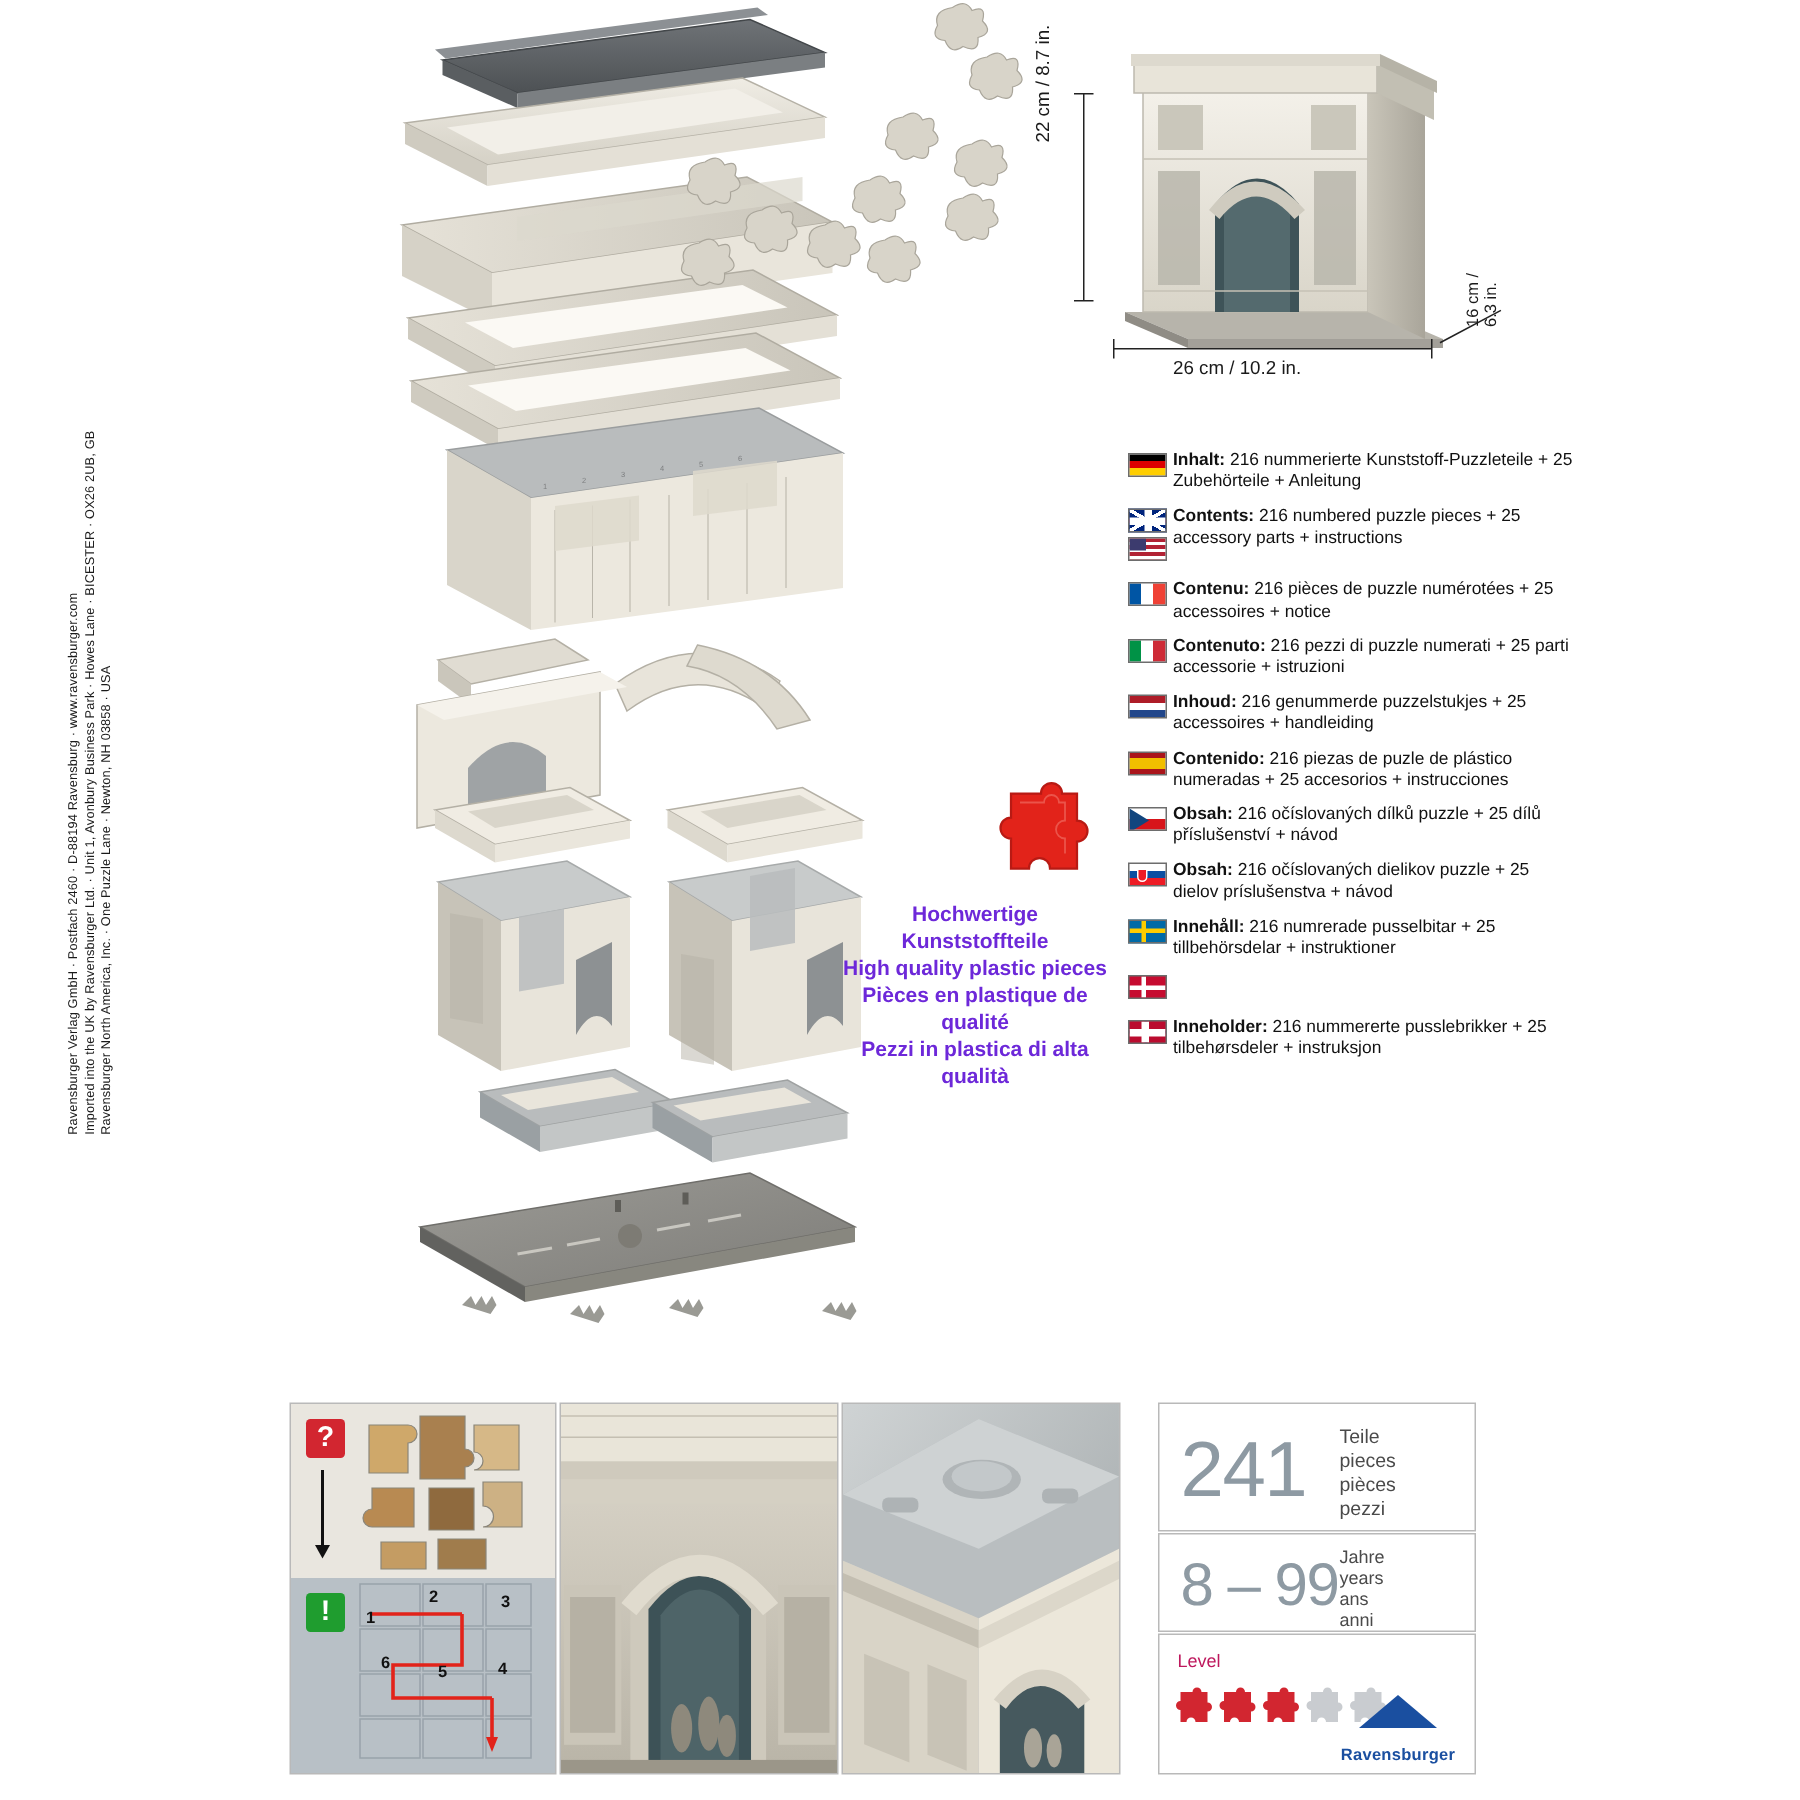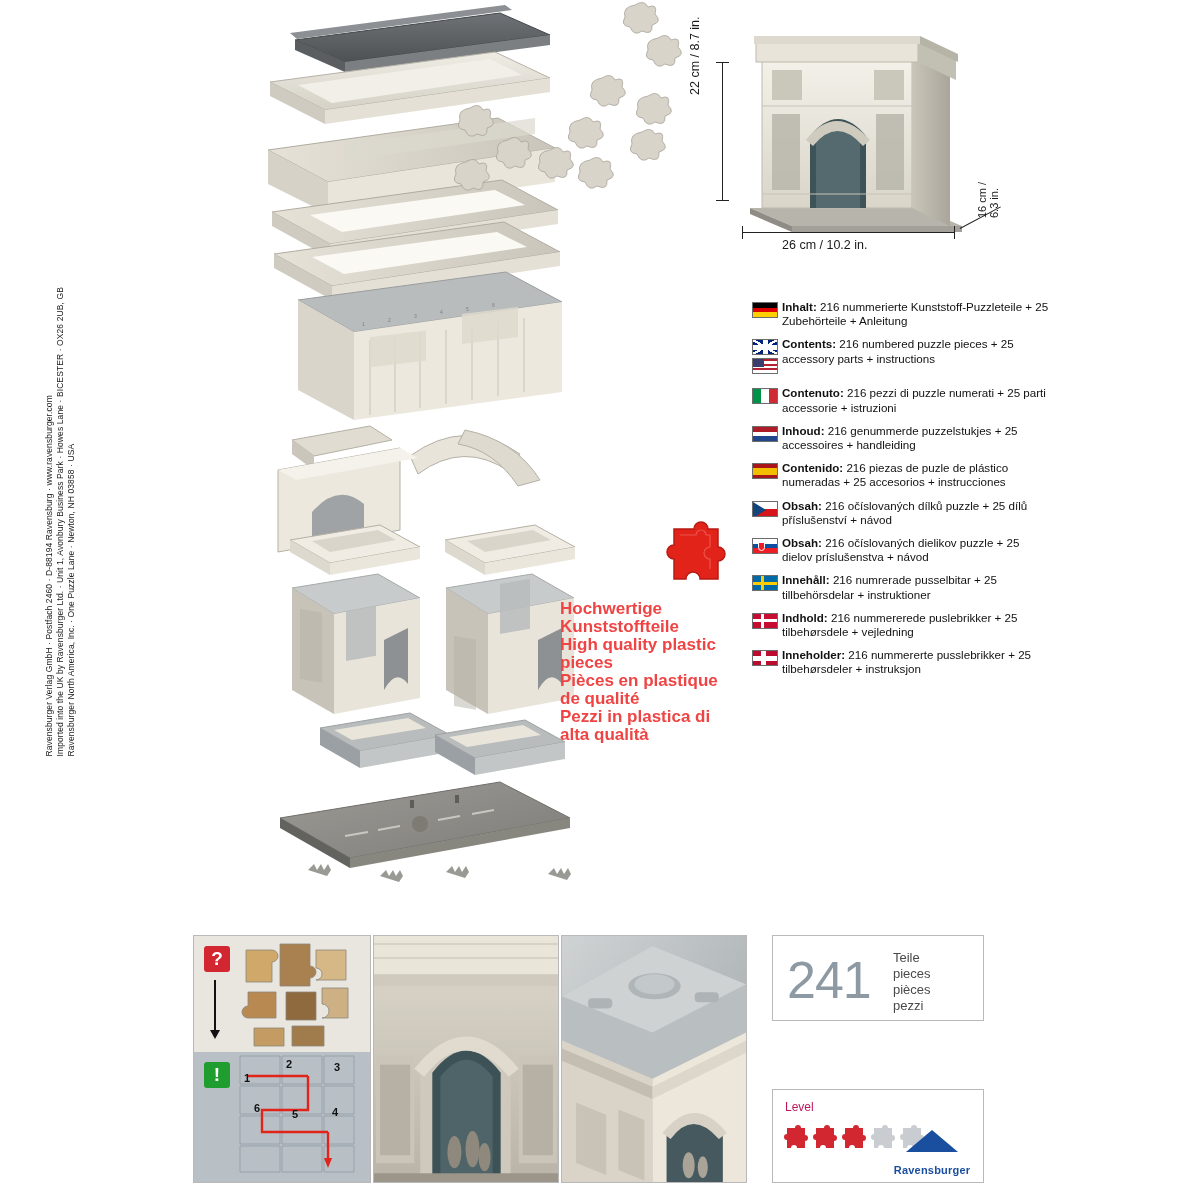--- a/index.html
+++ b/index.html
@@ -46,21 +46,21 @@
   .hline{position:absolute;left:742px;top:232px;width:212px;height:1px;background:#222;}
   .htick-l{position:absolute;left:742px;top:226px;width:1px;height:13px;background:#222;}
   .htick-r{position:absolute;left:954px;top:226px;width:1px;height:13px;background:#222;}
   .dline{position:absolute;left:960px;top:228px;width:46px;height:1px;background:#222;transform:rotate(-28deg);transform-origin:left center;}
 
   
   .art{position:absolute;left:250px;top:0px;width:460px;height:910px;}
 
   
   .callout{position:absolute;left:560px;top:600px;width:180px;}
-  .callout .ln{font-size:17px;line-height:18px;font-weight:bold;color:#ef4444;text-align:left;}
+  .callout .ln{font-size:14px;line-height:18px;font-weight:bold;color:#6d28d9;text-align:center;}
   .redpiece{position:absolute;left:662px;top:517px;width:68px;height:78px;}
 
   
   .contents{position:absolute;left:752px;top:300px;width:300px;}
   .crow{display:flex;align-items:flex-start;margin-bottom:9px;}
   .flags{width:30px;flex:0 0 30px;padding-top:2px;}
   .flag{width:26px;height:16px;margin-bottom:3px;border:.5px solid #6d6d6d;box-sizing:border-box;display:block;position:relative;overflow:hidden;}
   .ctext{font-size:11.6px;line-height:14.2px;color:#111;}
   .ctext b{font-weight:bold;}
 
@@ -402,20 +402,28 @@
       <div class="flags">
         <span class="flag f-gb"></span>
         <span class="flag f-us"></span>
       </div>
       <div class="ctext">
         <b>Contents:</b><span> 216 numbered puzzle pieces + 25 accessory parts + instructions</span>
       </div>
     </div>
     <div class="crow">
       <div class="flags">
+        <span class="flag f-fr"></span>
+      </div>
+      <div class="ctext">
+        <b>Contenu:</b><span> 216 pièces de puzzle numérotées + 25 accessoires + notice</span>
+      </div>
+    </div>
+    <div class="crow">
+      <div class="flags">
         <span class="flag f-it"></span>
       </div>
       <div class="ctext">
         <b>Contenuto:</b><span> 216 pezzi di puzzle numerati + 25 parti accessorie + istruzioni</span>
       </div>
     </div>
     <div class="crow">
       <div class="flags">
         <span class="flag f-nl"></span>
       </div>
@@ -451,23 +459,20 @@
       <div class="flags">
         <span class="flag f-se"></span>
       </div>
       <div class="ctext">
         <b>Innehåll:</b><span> 216 numrerade pusselbitar + 25 tillbehörsdelar + instruktioner</span>
       </div>
     </div>
     <div class="crow">
       <div class="flags">
         <span class="flag f-dk"></span>
-      </div>
-      <div class="ctext">
-        <b>Indhold:</b><span> 216 nummererede puslebrikker + 25 tilbehørsdele + vejledning</span>
       </div>
     </div>
     <div class="crow">
       <div class="flags">
         <span class="flag f-no"></span>
       </div>
       <div class="ctext">
         <b>Inneholder:</b><span> 216 nummererte pusslebrikker + 25 tilbehørsdeler + instruksjon</span>
       </div>
     </div>
@@ -608,20 +613,29 @@
   <div class="infobox ib1">
     <div class="bignum">241</div>
     <div class="unitlist">
       <div>Teile</div>
       <div>pieces</div>
       <div>pièces</div>
       <div>pezzi</div>
     </div>
   </div>
 
+  <div class="infobox ib2">
+    <div class="bignum small">8 – 99</div>
+    <div class="unitlist" style="top:8px;font-size:12px;line-height:14px;">
+      <div>Jahre</div>
+      <div>years</div>
+      <div>ans</div>
+      <div>anni</div>
+    </div>
+  </div>
 
   <div class="infobox ib3">
     <div class="levlabel">Level</div>
     <div class="stars">
       <svg width="26" height="24" viewBox="0 0 26 24">
           <path d="M4 4h8a3 3 0 0 1 6 0h4v7a3 3 0 0 1 0 6v7h-8a3 3 0 0 0 -6 0h-4v-8a3 3 0 0 1 0 -6z" fill="#d22630"></path>
         </svg>
       <svg width="26" height="24" viewBox="0 0 26 24">
           <path d="M4 4h8a3 3 0 0 1 6 0h4v7a3 3 0 0 1 0 6v7h-8a3 3 0 0 0 -6 0h-4v-8a3 3 0 0 1 0 -6z" fill="#d22630"></path>
         </svg>

